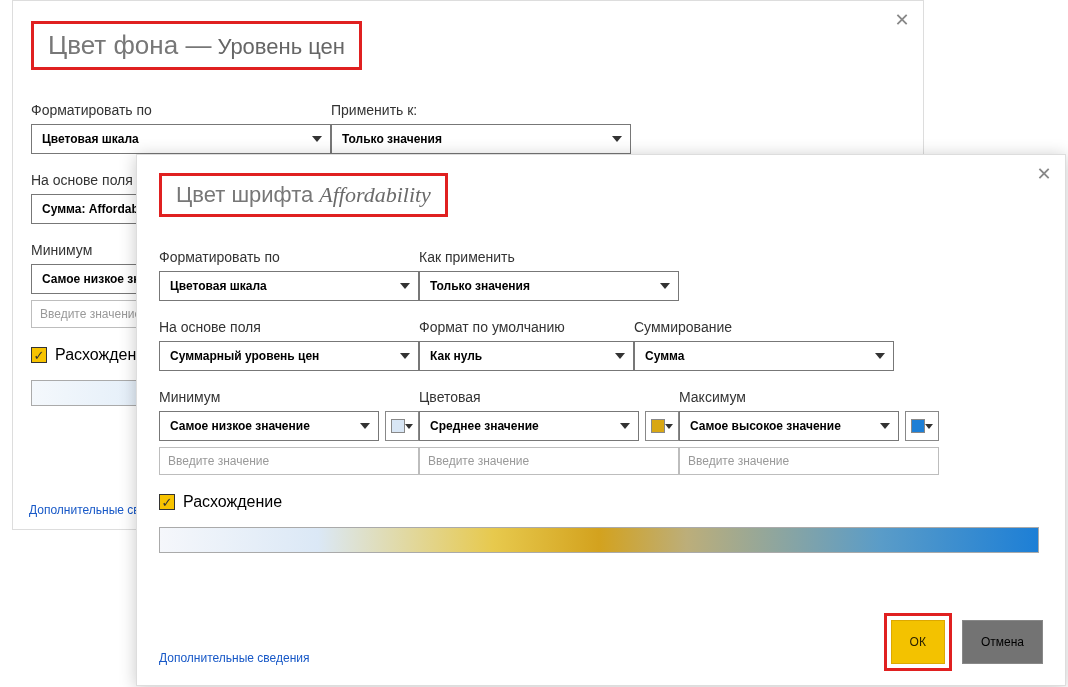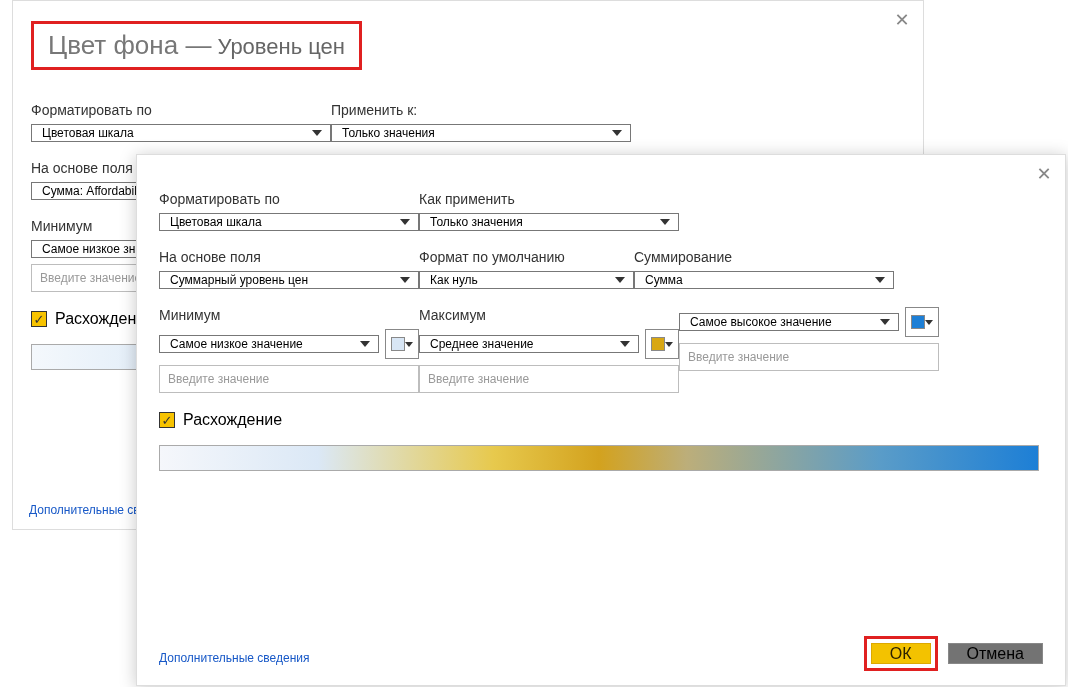--- a/index.html
+++ b/index.html
@@ -12,21 +12,21 @@
     .close-x { position: absolute; top: 8px; right: 10px; width: 22px; height: 22px; display: flex; align-items: center; justify-content: center; color: #888; font-size: 18px; cursor: pointer; }
 
     .title-row { display: inline-flex; align-items: baseline; gap: 6px; margin-bottom: 14px; }
     .title-main { font-size: 26px; color: #777; font-weight: 300; }
     .title-sub  { font-size: 22px; color: #666; font-weight: 300; }
     .title-sub.italic { font-style: italic; font-family: Georgia, serif; color: #6a6a6a; }
     .red-box { border: 3px solid #e02020; padding: 6px 14px; }
 
     .label { font-size: 14px; color: #333; margin-bottom: 6px; display: block; }
 
-    .sel { height: 18px; border: 1px solid #777; background: #fff; font-size: 12px; padding: 0 26px 0 10px; position: relative; display: flex; align-items: center; cursor: pointer; }
+    .sel { height: 30px; border: 1px solid #777; background: #fff; font-size: 12px; padding: 0 26px 0 10px; position: relative; display: flex; align-items: center; cursor: pointer; font-weight: bold; }
     .sel .chev { position: absolute; right: 8px; top: 50%; transform: translateY(-50%); width: 0; height: 0; border-left: 5px solid transparent; border-right: 5px solid transparent; border-top: 6px solid #333; }
 
     .txt { height: 28px; border: 1px solid #bdbdbd; background: #fff; font-size: 12px; padding: 0 8px; color: #999; display: flex; align-items: center; }
 
     .row { display: flex; margin-top: 18px; }
     .col { display: flex; flex-direction: column; }
     .w300 { width: 300px; }
     .w260 { width: 260px; }
     .w215 { width: 215px; }
     .w160 { width: 160px; }
@@ -38,21 +38,21 @@
 
     .chk-row { display: flex; align-items: center; gap: 8px; margin-top: 18px; }
     .chk { width: 16px; height: 16px; border: 1px solid #333; background: #f7c300; display: flex; align-items: center; justify-content: center; font-size: 13px; color: #333; line-height: 1; }
 
     .gradient-bar { height: 26px; border: 1px solid #aaa; margin-top: 16px; }
     .grad-back { background: linear-gradient(90deg, #f4f8fc, #e0ecf8); }
     .grad-front { background: linear-gradient(90deg, #f5f7fb 0%, #dbe8f6 18%, #e7c94d 38%, #d3a21e 50%, #bcae7a 60%, #5a9cc8 82%, #1d7fd6 100%); }
 
     .link { font-size: 12px; color: #1758c7; text-decoration: none; }
     .buttons-row { position: absolute; bottom: 14px; right: 22px; display: flex; gap: 10px; align-items: center; }
-    .btn { height: 21px; padding: 0 18px; font-size: 16px; display: flex; align-items: center; justify-content: center; cursor: pointer; border: 1px solid #888; }
+    .btn { height: 44px; padding: 0 18px; font-size: 12px; display: flex; align-items: center; justify-content: center; cursor: pointer; border: 1px solid #888; }
     .btn-ok { background: #f3c200; border-color: #dda800; color: #2b2200; }
     .btn-cancel { background: #737373; }
     .red-box-btn { border: 3px solid #e02020; padding: 4px; display: flex; }
 
     .more-link-back { position: absolute; left: 16px; bottom: 12px; }
     .more-link-front { position: absolute; left: 22px; bottom: 20px; }
   </style>
 </head>
 <body>
 
@@ -108,20 +108,24 @@
   </div>
 
   <div class="gradient-bar grad-back" style="width:140px;"></div>
 
   <a class="link more-link-back">Дополнительные сведения</a>
 </div>
 
 <div class="dialog dlg-front">
   <div class="close-x">✕</div>
 
+  <div class="title-row red-box">
+    <span class="title-main" style="font-size:22px;">Цвет шрифта</span>
+    <span class="title-sub italic" style="font-size:22px;">Affordability</span>
+  </div>
 
   <div class="row">
     <div class="col w260">
       <span class="label">Форматировать по</span>
       <div class="sel">
         <span>Цветовая шкала</span>
         <span class="chev"></span>
       </div>
     </div>
     <div class="col w260">
@@ -170,37 +174,38 @@
           <span class="sw" style="background:#d8e6f5;"></span>
           <span class="dd"></span>
         </div>
       </div>
       <div class="txt" style="margin-top:6px;">
         <span>Введите значение</span>
       </div>
     </div>
 
     <div class="col w260">
-      <span class="label">Максимум</span>
+      <span class="label">Цветовая</span>
       <div class="minmax-group">
         <div class="sel" style="flex:1;">
           <span>Среднее значение</span>
           <span class="chev"></span>
         </div>
         <div class="color-btn">
           <span class="sw" style="background:#d8a714;"></span>
           <span class="dd"></span>
         </div>
       </div>
       <div class="txt" style="margin-top:6px;">
         <span>Введите значение</span>
       </div>
     </div>
 
     <div class="col w260">
+      <span class="label">Максимум</span>
       <div class="minmax-group">
         <div class="sel" style="flex:1;">
           <span>Самое высокое значение</span>
           <span class="chev"></span>
         </div>
         <div class="color-btn">
           <span class="sw" style="background:#1d7fd6;"></span>
           <span class="dd"></span>
         </div>
       </div>

